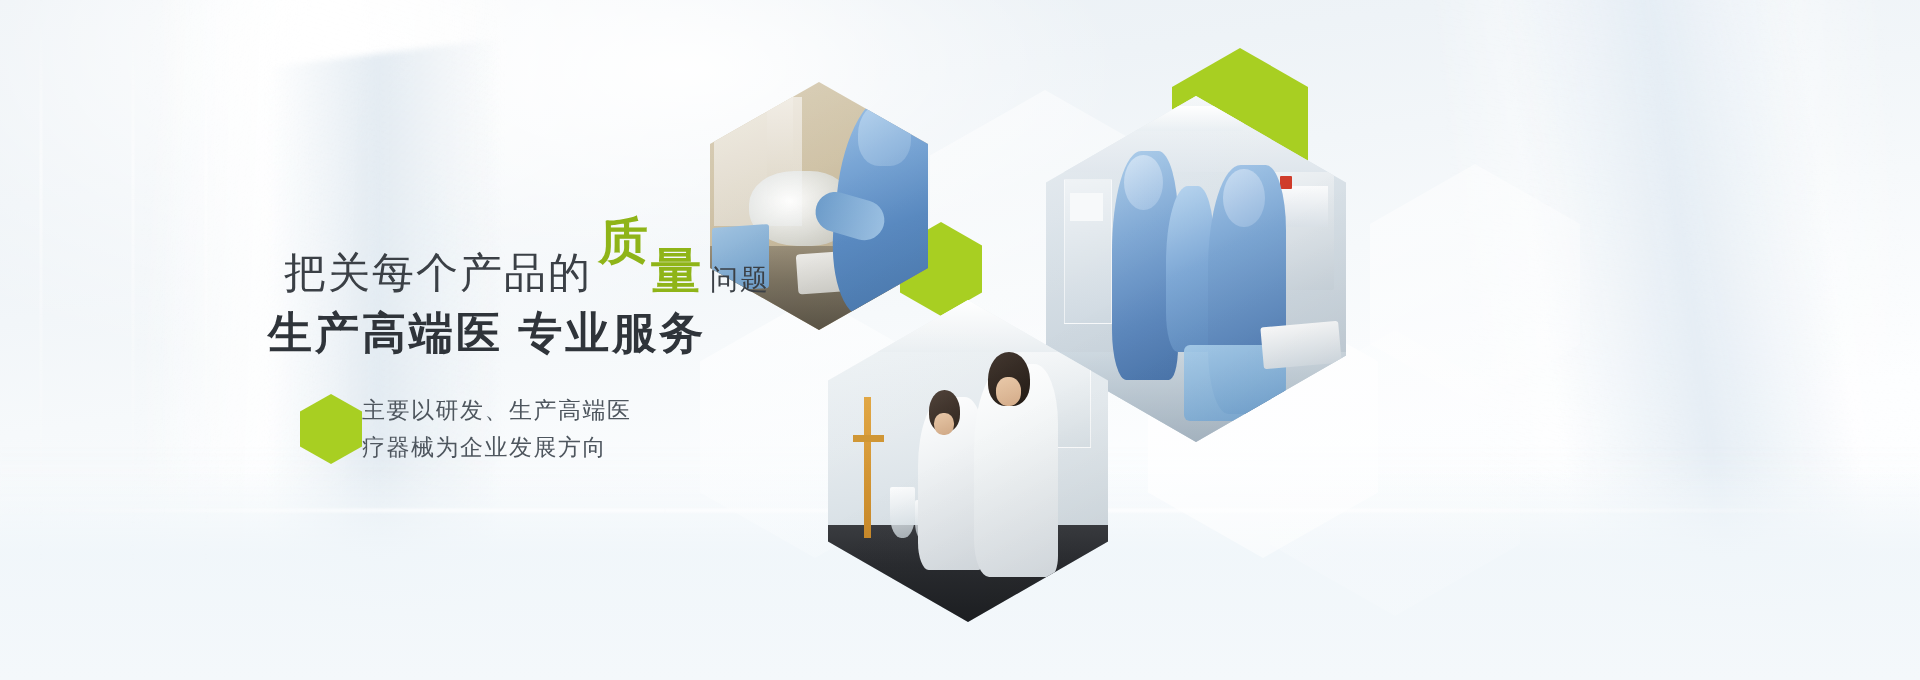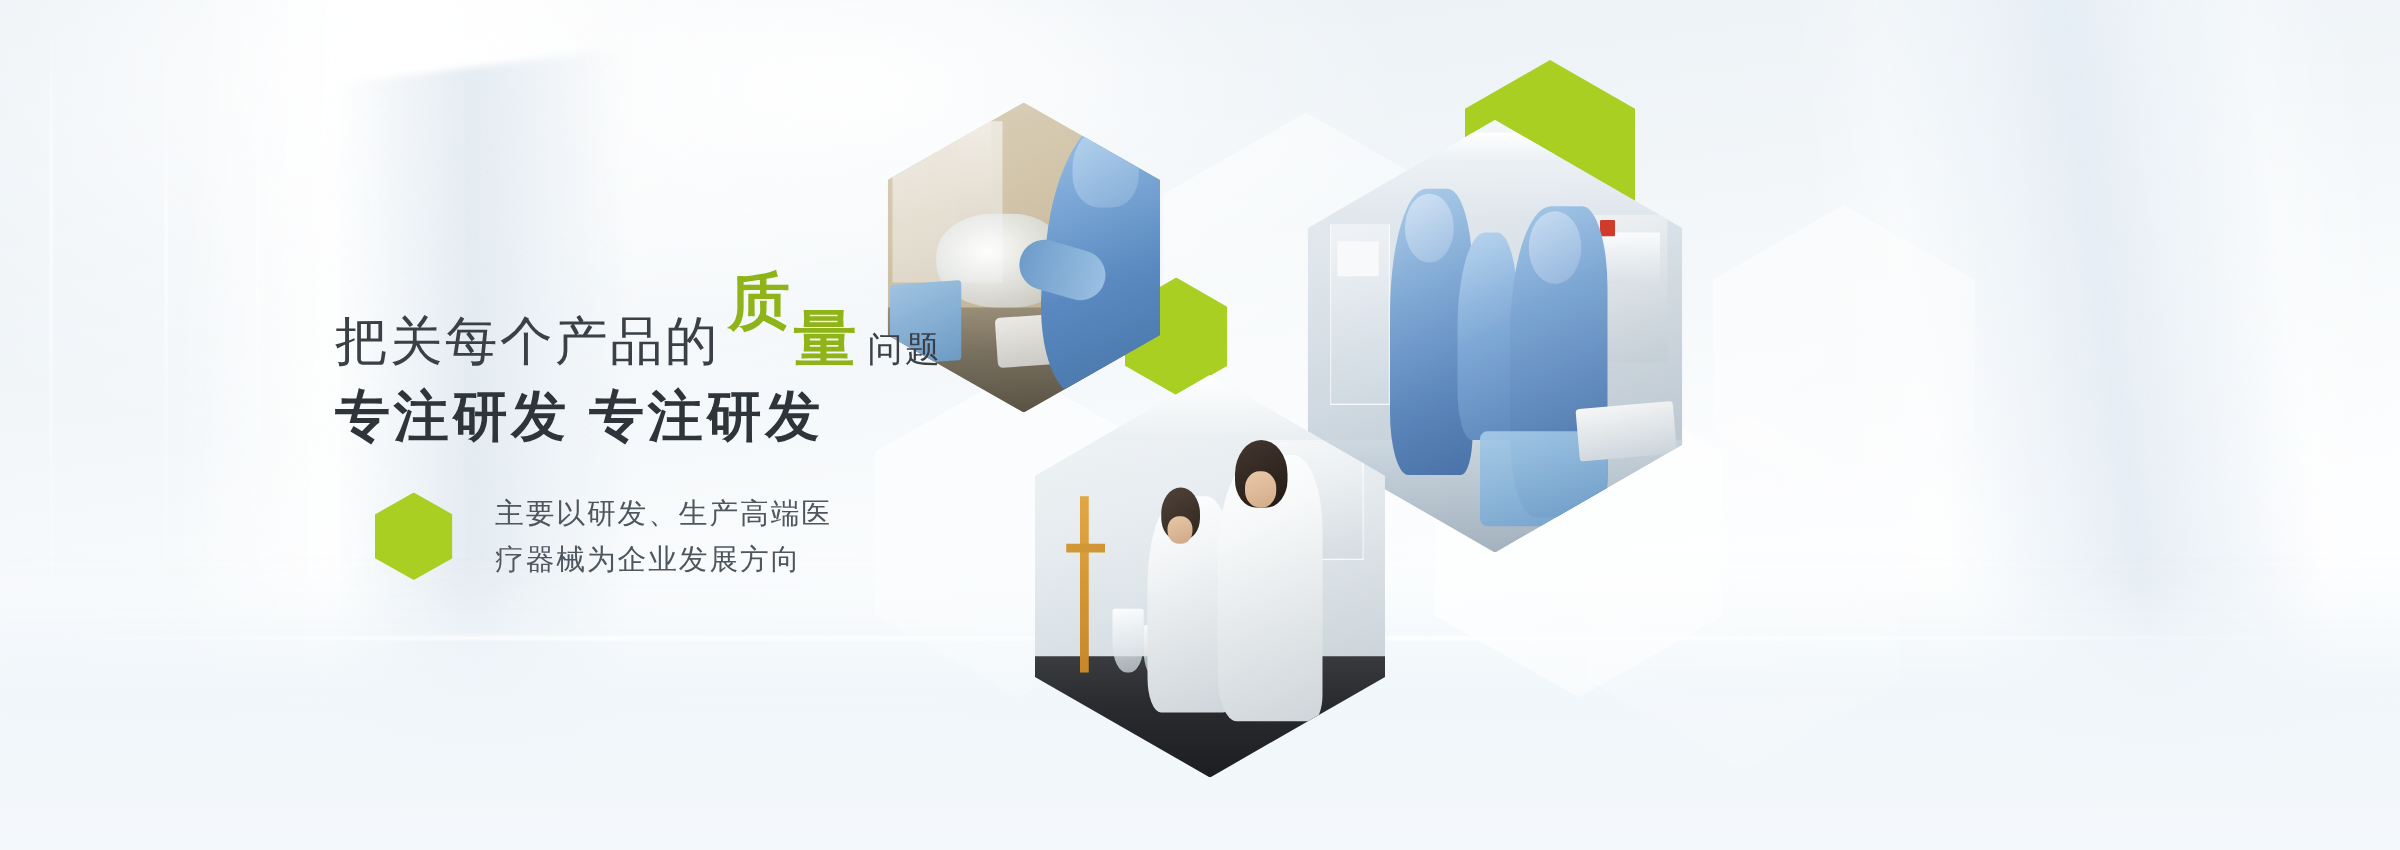--- a/index.html
+++ b/index.html
@@ -201,20 +201,21 @@
   .hex-shade { position:absolute; inset:0;
                background:linear-gradient(150deg, rgba(255,255,255,.10) 0%, rgba(255,255,255,0) 45%, rgba(0,0,0,.06) 100%); }
 
   
   .copy { position:absolute; left:268px; top:228px; width:700px; }
 
   .line1 {
     display:flex; align-items:flex-end;
     height:62px;
     white-space:nowrap;
+    margin-left:16px;
   }
   .l1-a {
     font-size:42px; letter-spacing:2px; color:#3b4046; font-weight:400;
     line-height:1; position:relative; top:4px;
   }
   .hl-q {
     font-size:50px; font-weight:700; color:#8fb418; letter-spacing:1px;
     line-height:1; position:relative; top:-24px; left:6px;
   }
   .hl-l {
@@ -227,21 +228,21 @@
   }
 
   .line2 {
     margin-top:14px;
     font-size:44px; font-weight:700; color:#2f343a; letter-spacing:3px;
     white-space:nowrap;
   }
 
   .subrow {
     position:absolute; left:300px; top:388px;
-    display:flex; align-items:flex-start; gap:34px;
+    display:flex; align-items:flex-start; 
   }
   .hexbullet {
     width:62px; height:70px; flex:0 0 auto; margin-top:6px;
     background:#a8cf22;
     clip-path:polygon(50% 0%, 100% 25%, 100% 75%, 50% 100%, 0% 75%, 0% 25%);
   }
   .subtext {
     font-size:23px; line-height:1.62; color:#4e565e; letter-spacing:1.5px;
     white-space:pre-line; padding-top:4px;
   }
@@ -336,21 +337,21 @@
     <div class="hex hex-ghost3" style="left:1270px; top:330px; width:250px; height:286px; opacity:.55;"></div>
   </div>
 
   <div class="copy">
     <div class="line1">
       <span class="l1-a">把关每个产品的</span>
       <span class="hl-q">质</span>
       <span class="hl-l">量</span>
       <span class="l1-b">问题</span>
     </div>
-    <div class="line2">专注研发 专注研发</div>
+    <div class="line2">生产高端医 专业服务</div>
   </div>
 
   <div class="subrow">
     <div class="hexbullet"></div>
     <div class="subtext">主要以研发、生产高端医
 疗器械为企业发展方向</div>
   </div>
 
 </div>
 

